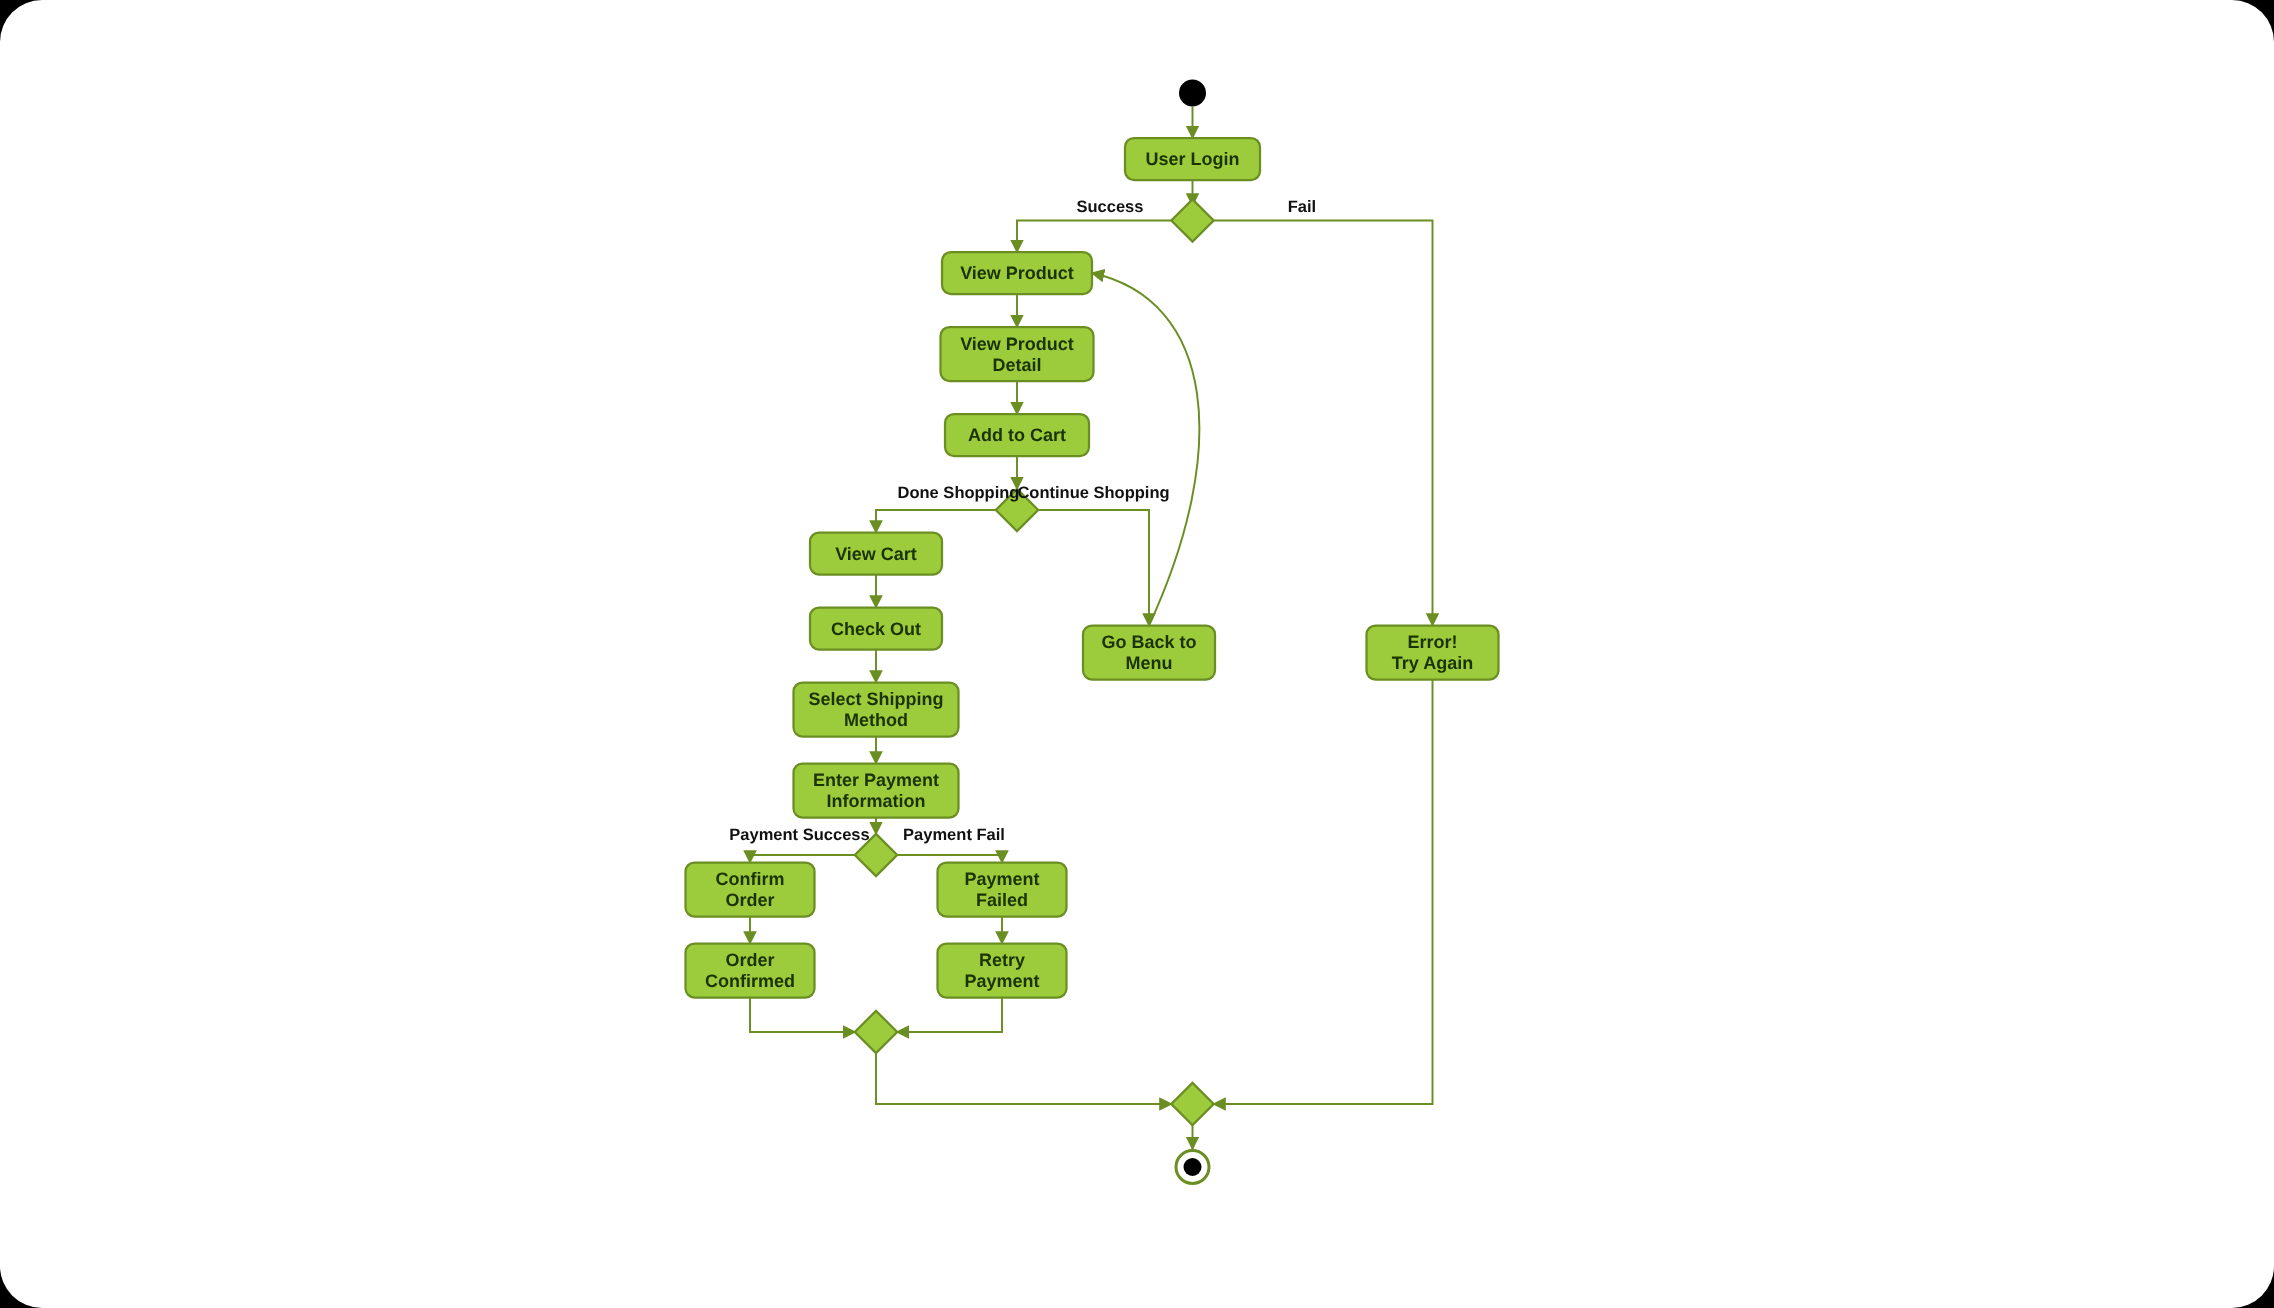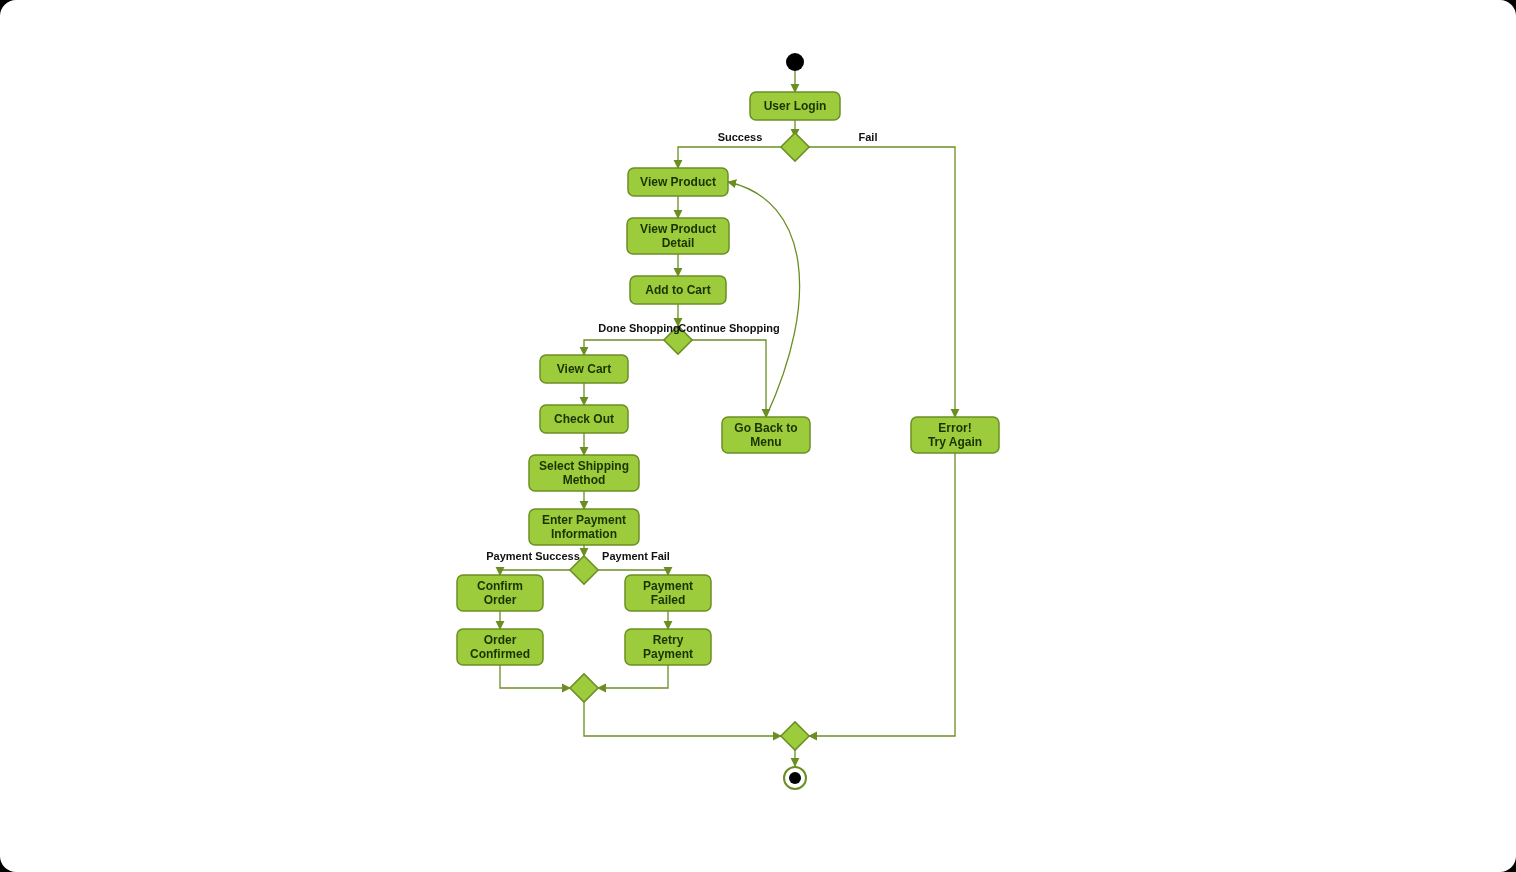--- a/index.html
+++ b/index.html
@@ -1,17 +1,17 @@
 <!DOCTYPE html>
 <html><head>
 <meta charset="utf-8">
 <style>
   html,body{margin:0;padding:0;background:#000;}
   .canvas{
-    width:1516px;height:872px;background:#fff;border-radius:16px;
+    width:1516px;height:872px;background:#fff;border-radius:28px;
     position:relative;font-family:Arial,Helvetica,sans-serif;
     box-sizing:border-box;overflow:hidden;
   }
   svg{position:absolute;left:0;top:0;}
   .node-rect{fill:#9ccc3c;stroke:#6b8e23;stroke-width:1.5;rx:6;ry:6;}
   .node-text{font-size:12px;font-weight:700;fill:#1a3300;text-anchor:middle;dominant-baseline:middle;}
   .node-text.line2{dominant-baseline:middle;}
   .edge{stroke:#6b8e23;stroke-width:1.3;fill:none;}
   .edge-label{font-size:11px;font-weight:700;fill:#111;text-anchor:middle;}
   .diamond{fill:#9ccc3c;stroke:#6b8e23;stroke-width:1.5;}

